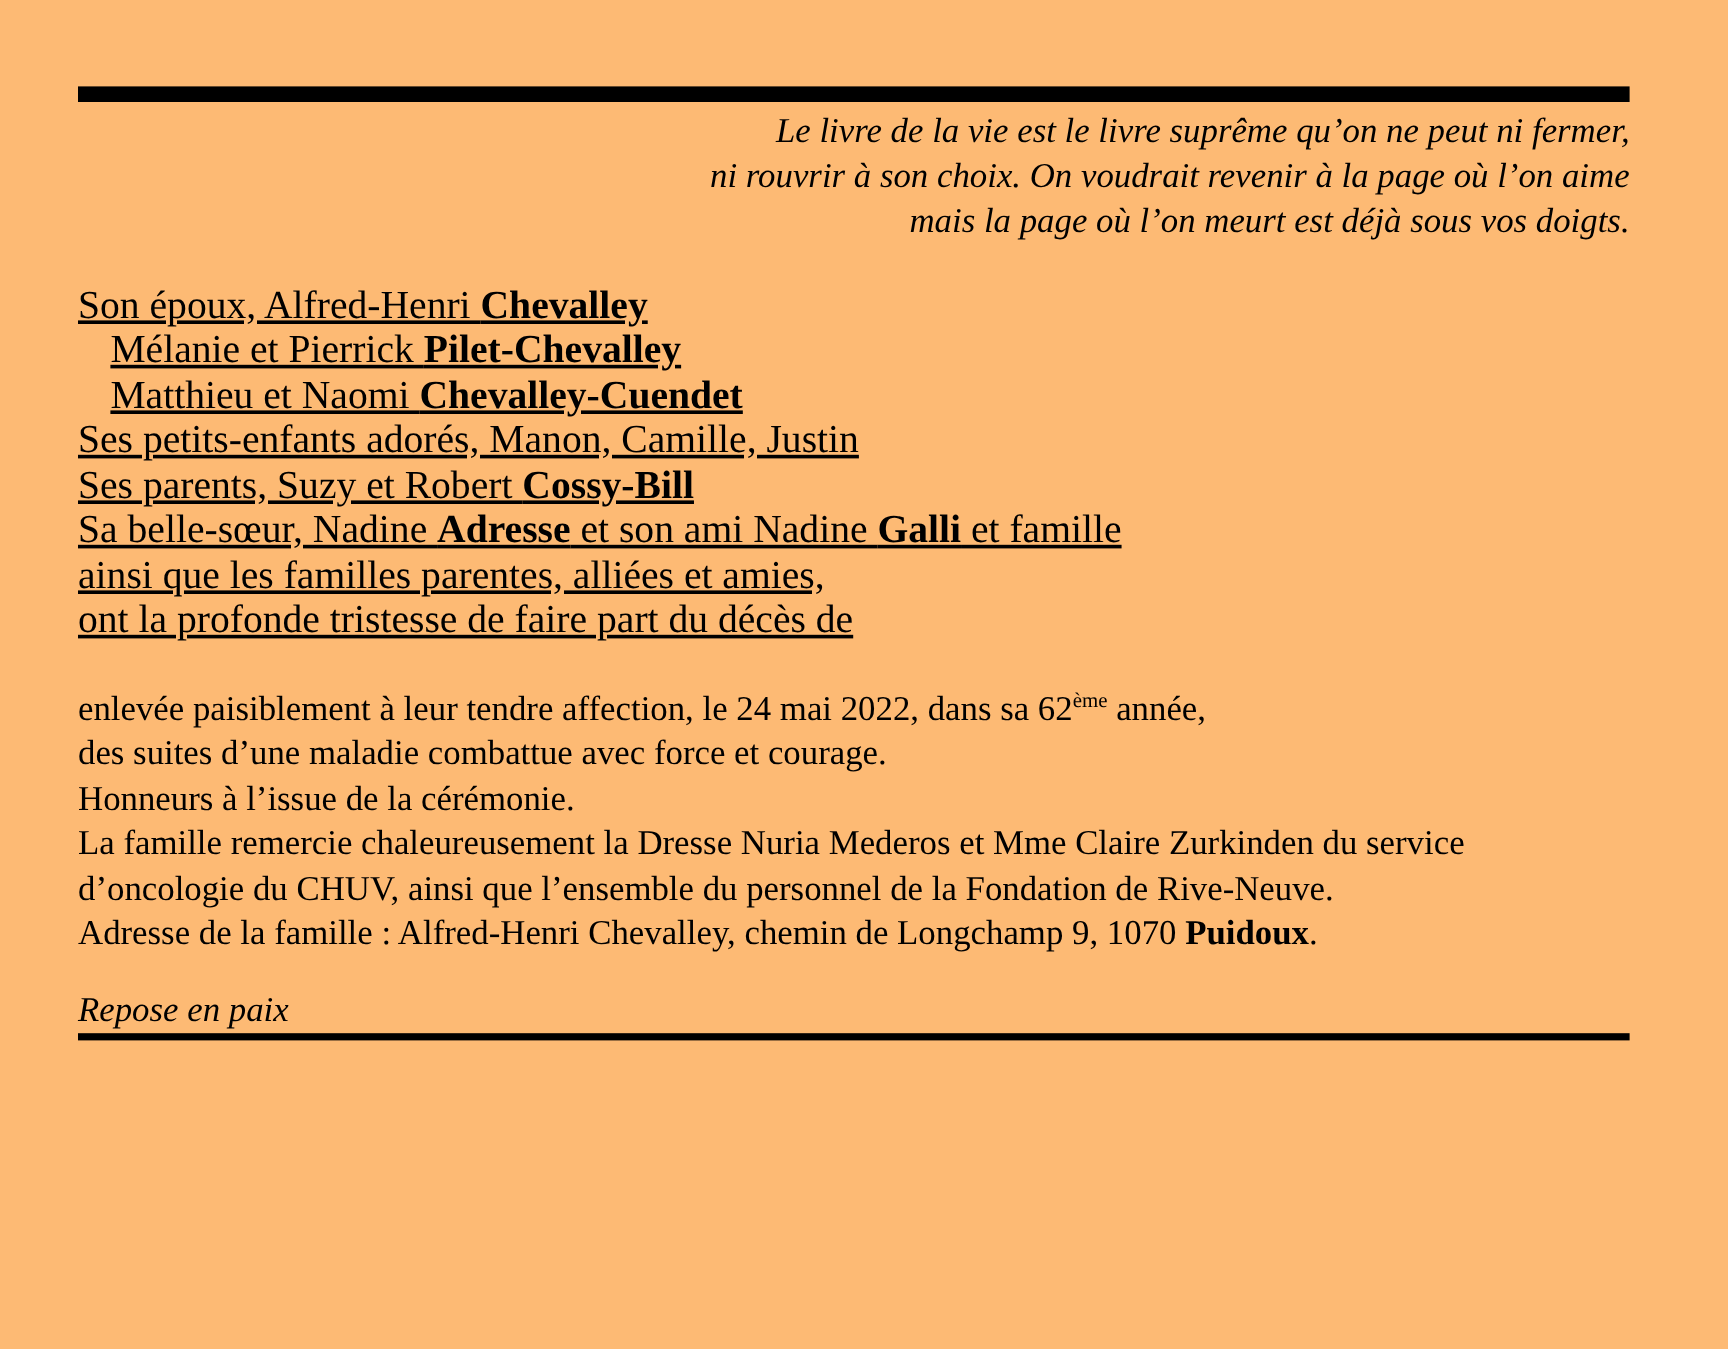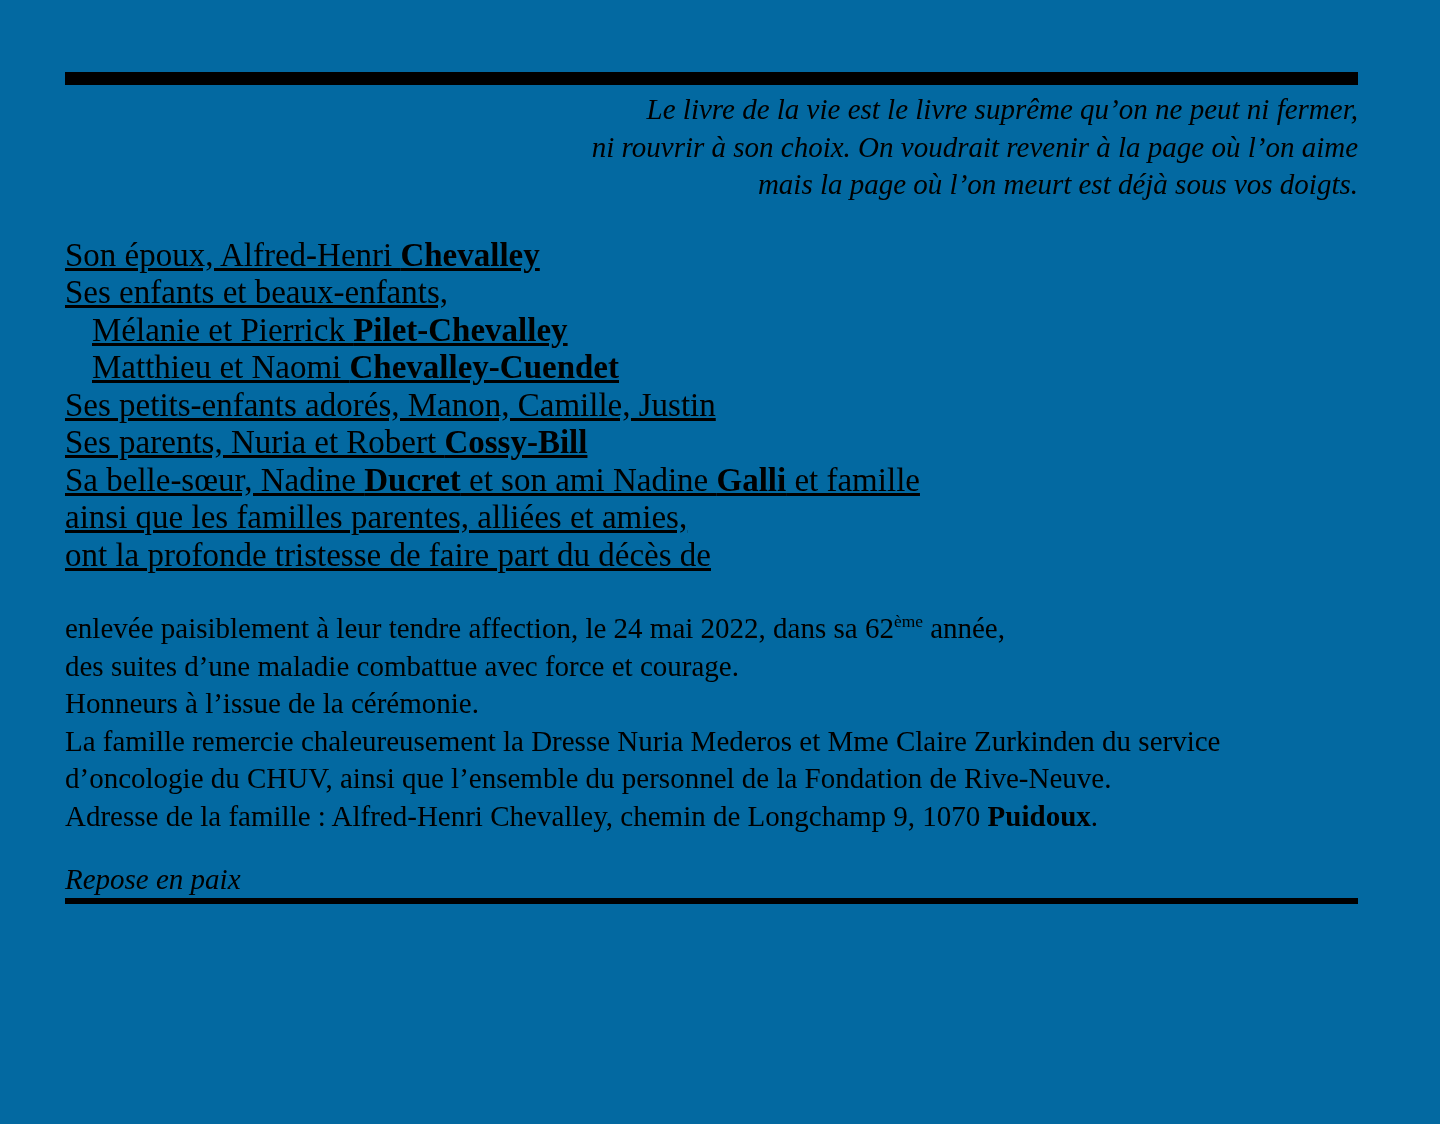--- a/index.html
+++ b/index.html
@@ -4,21 +4,21 @@
 <style>
   html, body {
     margin: 0;
     padding: 0;
     background: #ffffff;
   }
   .page {
     position: relative;
     width: 1440px;
     height: 1124px;
-    background: #0369a1;
+    background: #fdba74;
     color: #000000;
     font-family: "Liberation Serif", "DejaVu Serif", serif;
     overflow: hidden;
   }
   .content {
     position: absolute;
     left: 65px;
     top: 0;
     width: 1293px;
   }
@@ -85,26 +85,25 @@
     <div class="rule rule-top"></div>
 
     <div class="epigraph">
       <div class="line">Le livre de la vie est le livre suprême qu’on ne peut ni fermer,</div>
       <div class="line">ni rouvrir à son choix. On voudrait revenir à la page où l’on aime</div>
       <div class="line">mais la page où l’on meurt est déjà sous vos doigts.</div>
     </div>
 
     <div class="family">
       <div class="line"><span>Son époux, Alfred-Henri </span><span class="seg-bold">Chevalley</span></div>
-      <div class="line"><span>Ses enfants et beaux-enfants,</span></div>
       <div class="line indent"><span>Mélanie et Pierrick </span><span class="seg-bold">Pilet-Chevalley</span></div>
       <div class="line indent"><span>Matthieu et Naomi </span><span class="seg-bold">Chevalley-Cuendet</span></div>
       <div class="line"><span>Ses petits-enfants adorés, Manon, Camille, Justin</span></div>
-      <div class="line"><span>Ses parents, Nuria et Robert </span><span class="seg-bold">Cossy-Bill</span></div>
-      <div class="line"><span>Sa belle-sœur, Nadine </span><span class="seg-bold">Ducret</span><span> et son ami Nadine </span><span class="seg-bold">Galli</span><span> et famille</span></div>
+      <div class="line"><span>Ses parents, Suzy et Robert </span><span class="seg-bold">Cossy-Bill</span></div>
+      <div class="line"><span>Sa belle-sœur, Nadine </span><span class="seg-bold">Adresse</span><span> et son ami Nadine </span><span class="seg-bold">Galli</span><span> et famille</span></div>
       <div class="line"><span>ainsi que les familles parentes, alliées et amies,</span></div>
       <div class="line"><span>ont la profonde tristesse de faire part du décès de</span></div>
     </div>
 
 
     <div class="details">
       <div class="line"><span>enlevée paisiblement à leur tendre affection, le 24 mai 2022, dans sa 62</span><sup class="seg-sup">ème</sup><span> année,</span></div>
       <div class="line"><span>des suites d’une maladie combattue avec force et courage.</span></div>
       <div class="line"><span>Honneurs à l’issue de la cérémonie.</span></div>
       <div class="line"><span>La famille remercie chaleureusement la Dresse Nuria Mederos et Mme Claire Zurkinden du service</span></div>

